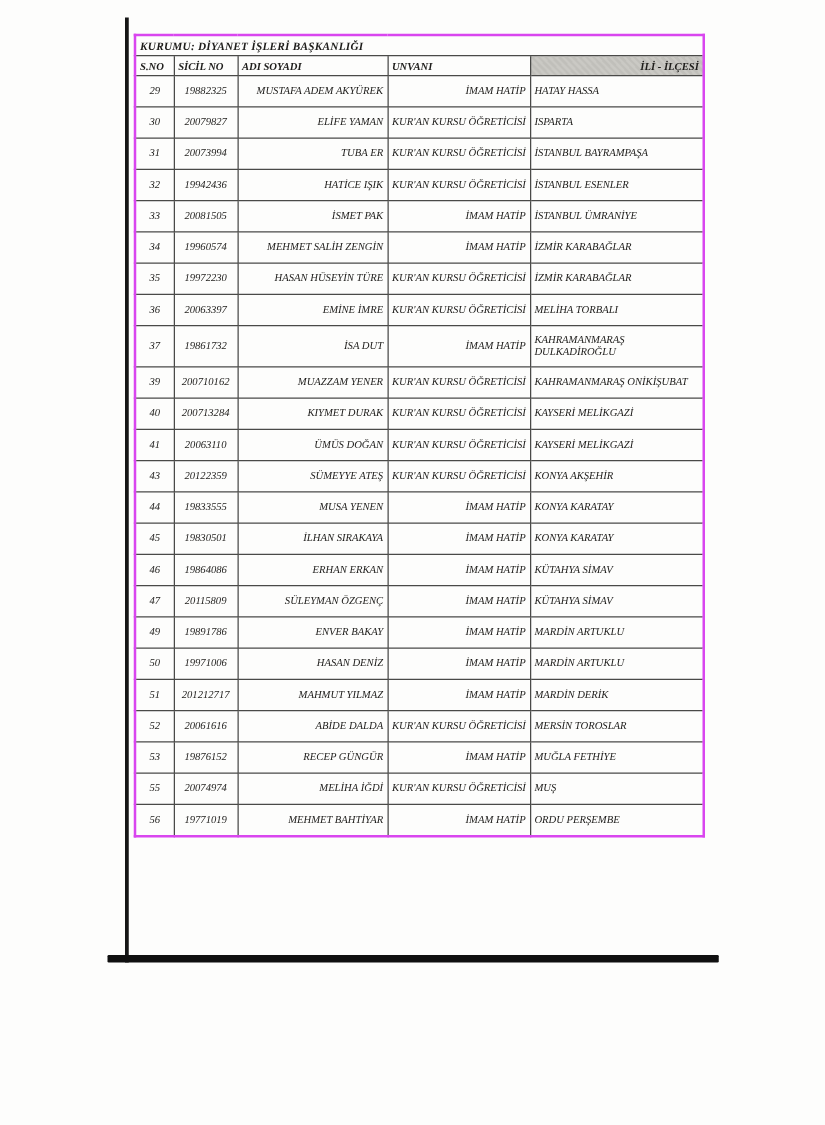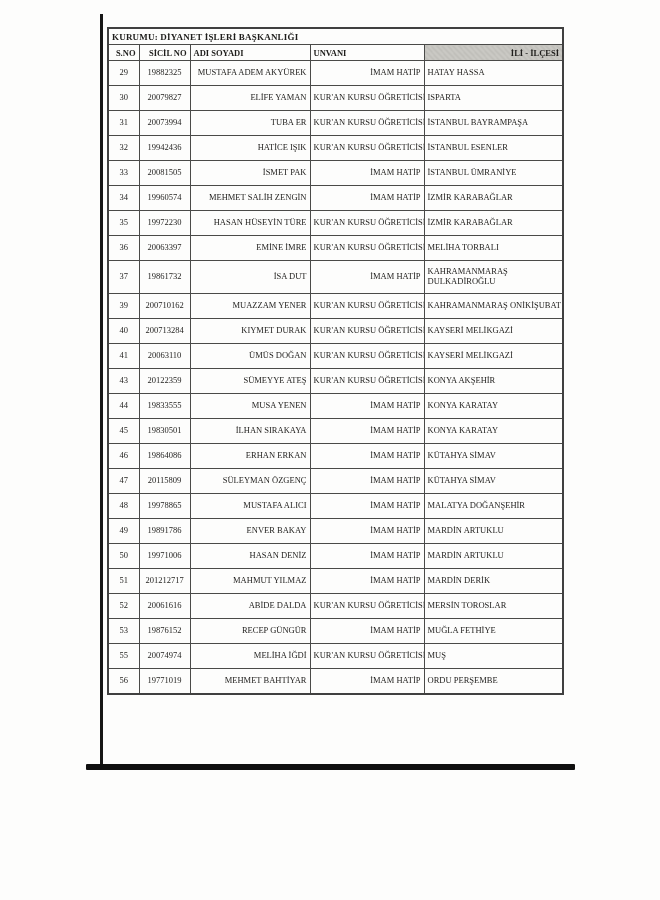--- a/index.html
+++ b/index.html
@@ -40,42 +40,43 @@
     left: 107px;
     top: 27px;
     width: 455px;
     border-collapse: collapse;
     table-layout: fixed;
   }
   table.doc, table.doc td, table.doc th {
     border: 1px solid #4a4a48;
   }
   table.doc {
-    border: 2px solid #404040;
+    border: 2px solid #d946ef;
+    font-style: italic;
   }
   th, td {
     padding: 1px 3px;
     color: #1e1d1b;
     overflow: hidden;
   }
   tr.title-row th {
     height: 13px;
     font-size: 9px;
     font-weight: bold;
     text-align: left;
     letter-spacing: 0.2px;
     white-space: nowrap;
   }
   tr.header-row th {
     height: 13px;
     font-size: 8.5px;
     font-weight: bold;
     white-space: nowrap;
   }
-  th.h-sno, th.h-sicil { text-align: right; }
+  th.h-sno, th.h-sicil { text-align: left; }
   th.h-name, th.h-unvan, th.h-il { text-align: left; }
   th.h-il {
     background: repeating-linear-gradient(47deg, #cac9c4 0px, #cac9c4 2px, #c0bfba 2px, #c0bfba 4px);
     text-align: right;
   }
   tbody tr {
     height: 25px;
   }
   tbody tr.tall {
     height: 33px;
@@ -231,27 +232,20 @@
     <td class="c-il">KÜTAHYA SİMAV</td>
   </tr>
         <tr>
     <td class="c-sno">47</td>
     <td class="c-sicil">20115809</td>
     <td class="c-name">SÜLEYMAN ÖZGENÇ</td>
     <td class="c-unvan">İMAM HATİP</td>
     <td class="c-il">KÜTAHYA SİMAV</td>
   </tr>
         <tr>
-    <td class="c-sno">48</td>
-    <td class="c-sicil">19978865</td>
-    <td class="c-name">MUSTAFA ALICI</td>
-    <td class="c-unvan">İMAM HATİP</td>
-    <td class="c-il">MALATYA DOĞANŞEHİR</td>
-  </tr>
-        <tr>
     <td class="c-sno">49</td>
     <td class="c-sicil">19891786</td>
     <td class="c-name">ENVER BAKAY</td>
     <td class="c-unvan">İMAM HATİP</td>
     <td class="c-il">MARDİN ARTUKLU</td>
   </tr>
         <tr>
     <td class="c-sno">50</td>
     <td class="c-sicil">19971006</td>
     <td class="c-name">HASAN DENİZ</td>

